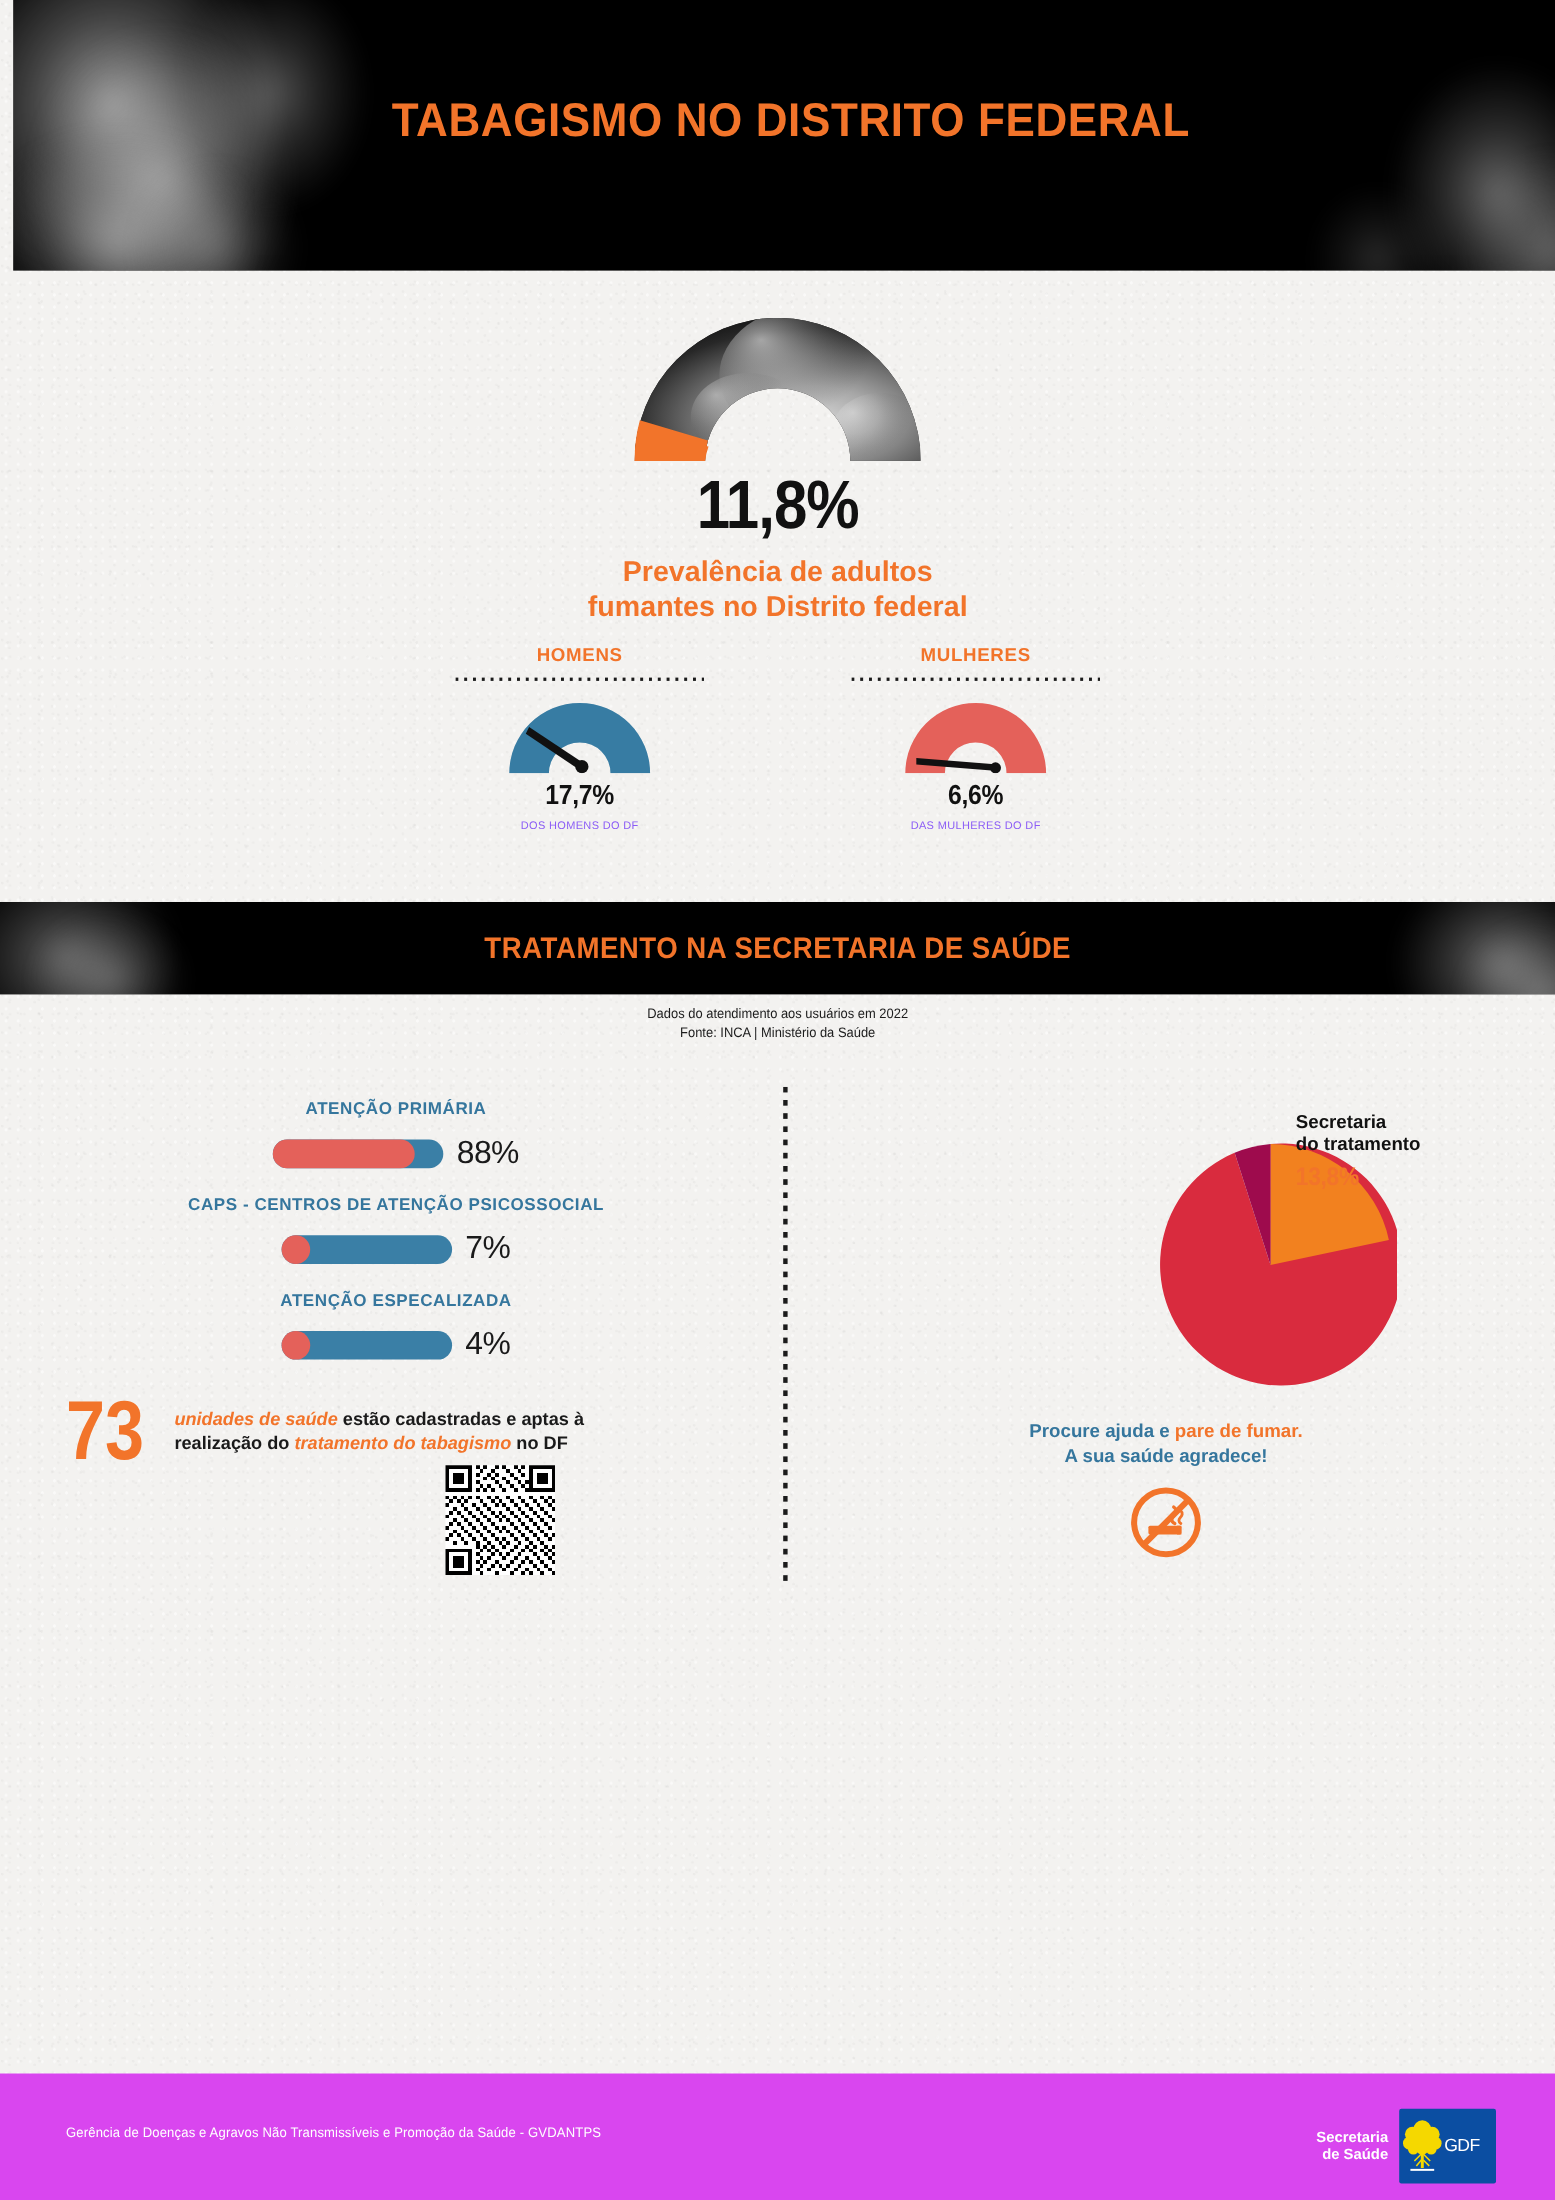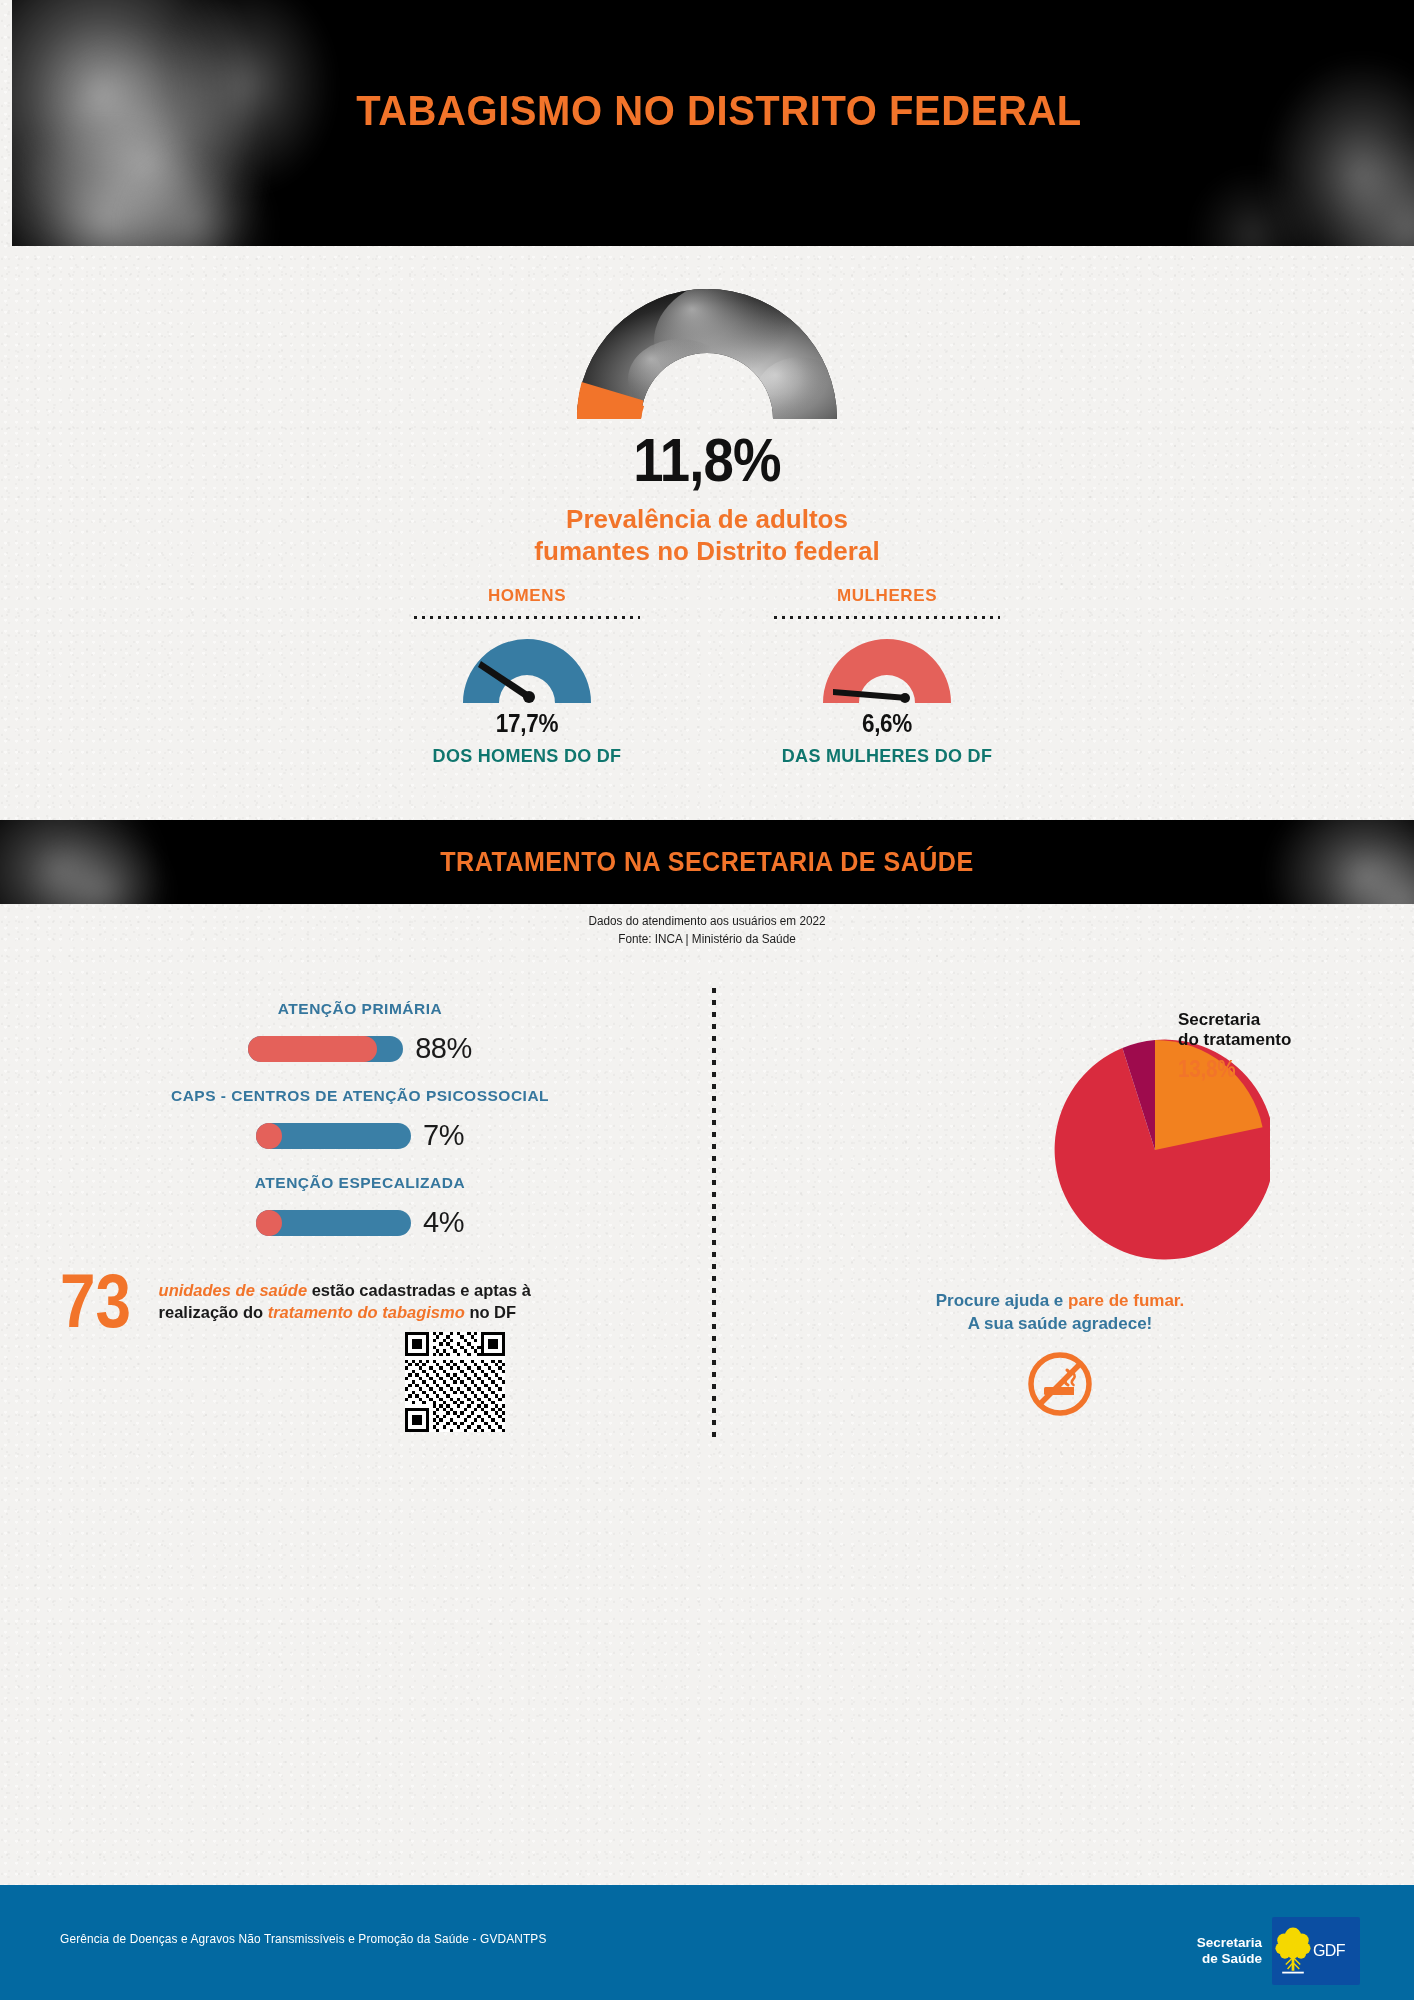--- a/index.html
+++ b/index.html
@@ -80,21 +80,21 @@
   .gblock { width:290px; text-align:center; }
   .glabel { font-size:17px; font-weight:bold; letter-spacing:.6px; color:#f2742a; text-transform:uppercase; }
   .gdots {
     margin:10px auto 0; width:226px; height:3px;
     background-image:linear-gradient(90deg,#1b1b1b 0 3px, transparent 3px 8px);
     background-size:8px 3px; background-repeat:repeat-x;
   }
   .ggauge { margin:18px auto 0; width:132px; height:66px; position:relative; }
   .gval { margin-top:6px; font-size:25px; font-weight:bold; color:#111; letter-spacing:-.3px;
           transform:scaleX(.9); transform-origin:center; }
-  .gsub { margin-top:8px; font-size:18px; font-weight:bold; letter-spacing:.3px; color:#0f766e; text-transform:uppercase; }
+  .gsub { margin-top:8px; font-size:10px; font-weight:normal; letter-spacing:.3px; color:#8b5cf6; text-transform:uppercase; }
 
   
   #treatband { top:820px; height:84px; }
   .bannertext {
     position:absolute; inset:0; display:flex; align-items:center; justify-content:center;
     font-size:27px; font-weight:bold; letter-spacing:.5px; color:#f2742a; text-transform:uppercase;
     transform:scaleX(.93);
   }
 
   .srcnote {
@@ -141,21 +141,21 @@
   .lbl-left { left:-80px; top:145px; width:270px; font-size:17px; text-align:right; }
   .lbl-left .pct { transform-origin:right center; }
 
   .helptext {
     position:absolute; left:760px; top:1290px; width:600px; text-align:center;
     font-size:17px; font-weight:bold; line-height:1.35; color:#35769d;
   }
   .nosmoke { position:absolute; left:760px; top:1350px; width:600px; display:flex; justify-content:center; }
 
   
-  #footer { top:1885px; height:115px; background:#0369a1; }
+  #footer { top:1885px; height:115px; background:#d946ef; }
   .fnote {
     position:absolute; left:60px; top:47px;
     font-size:12.5px; color:#fff; letter-spacing:.15px;
     transform:scaleX(.95); transform-origin:left center;
   }
   .logos { position:absolute; right:54px; top:32px; display:flex; align-items:center; gap:10px; }
   .seclogo { color:#fff; font-size:13.5px; font-weight:bold; line-height:1.18; text-align:right; }
   .gdf {
     width:88px; height:68px; background:#0b4ea2; border-radius:2px;
     display:flex; align-items:center; gap:2px; padding:4px 4px 4px 3px;

